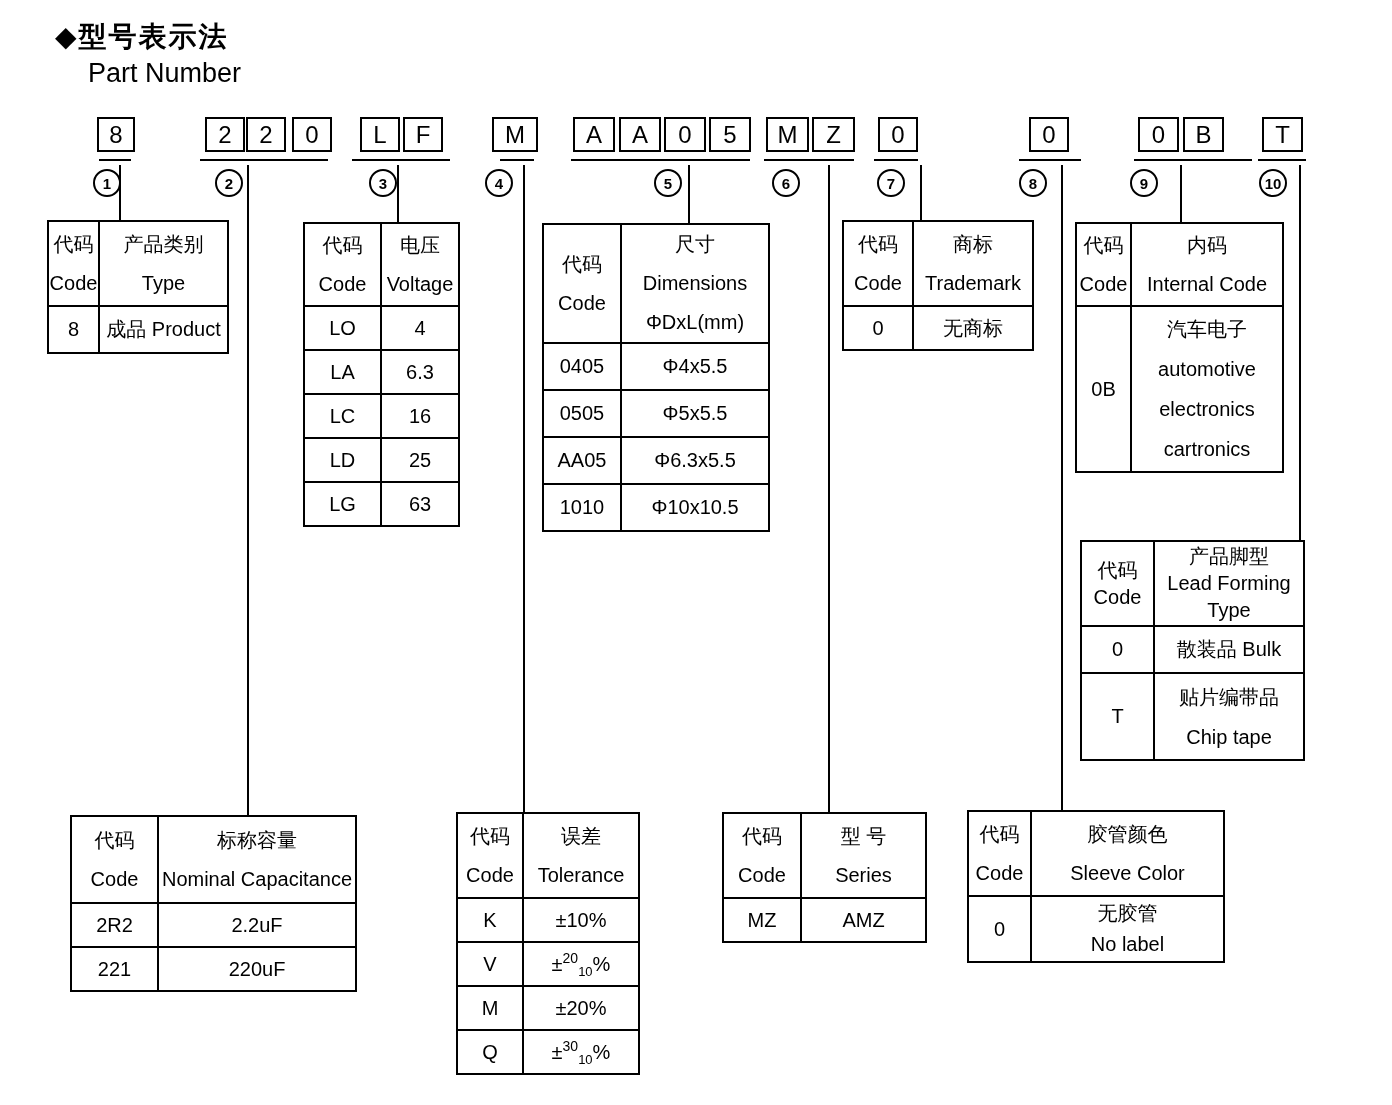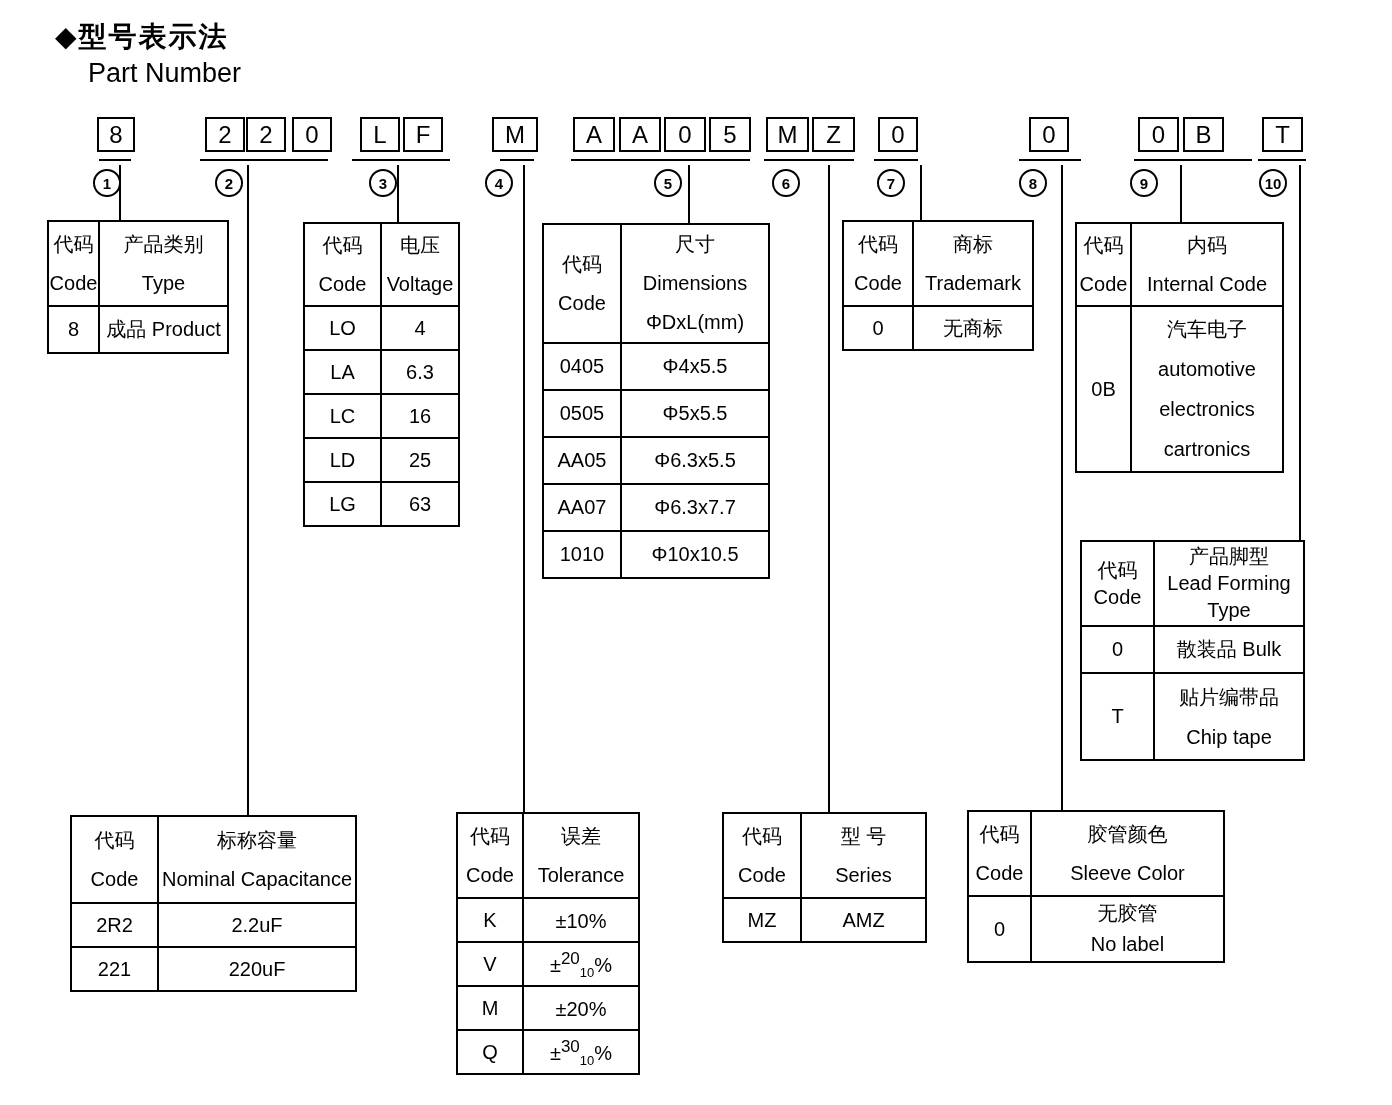--- a/index.html
+++ b/index.html
@@ -13,21 +13,21 @@
   .circ{position:absolute;top:169px;width:24px;height:24px;border:2px solid #000;border-radius:50%;
         display:flex;align-items:center;justify-content:center;font-size:15px;font-weight:bold;}
   .vline{position:absolute;width:2px;background:#000;}
   table.tbl{position:absolute;border-collapse:collapse;table-layout:fixed;background:#fff;}
   table.tbl td{border:2px solid #000;text-align:center;vertical-align:middle;padding:0;font-size:20px;}
   .h2l div{line-height:39px;}
   .h3l div{line-height:27px;}
   .l2 div{line-height:31px;}
   .l4 div{line-height:40px;}
   .small{font-size:19px;}
-  sup{font-size:17px;}
+  sup{font-size:14px;}
   sub{font-size:13px;}
 </style>
 </head>
 <body>
 
 <div id="page">
 
   <div class="title-zh"><span>◆</span><span>型号表示法</span></div>
   <div class="title-en">Part Number</div>
 
@@ -167,24 +167,20 @@
         </tr>
     <tr>
           <td style="height:45px">0505</td>
           <td>Φ5x5.5</td>
         </tr>
     <tr>
           <td style="height:45px">AA05</td>
           <td>Φ6.3x5.5</td>
         </tr>
     <tr>
-          <td style="height:45px">AA07</td>
-          <td>Φ6.3x7.7</td>
-        </tr>
-    <tr>
           <td style="height:45px">1010</td>
           <td>Φ10x10.5</td>
         </tr>
   </tbody>
     </table>
 
   <table class="tbl" style="left:842px;top:220px;width:190px">
     <colgroup>
         <col style="width:70px">
         <col style="width:120px">

